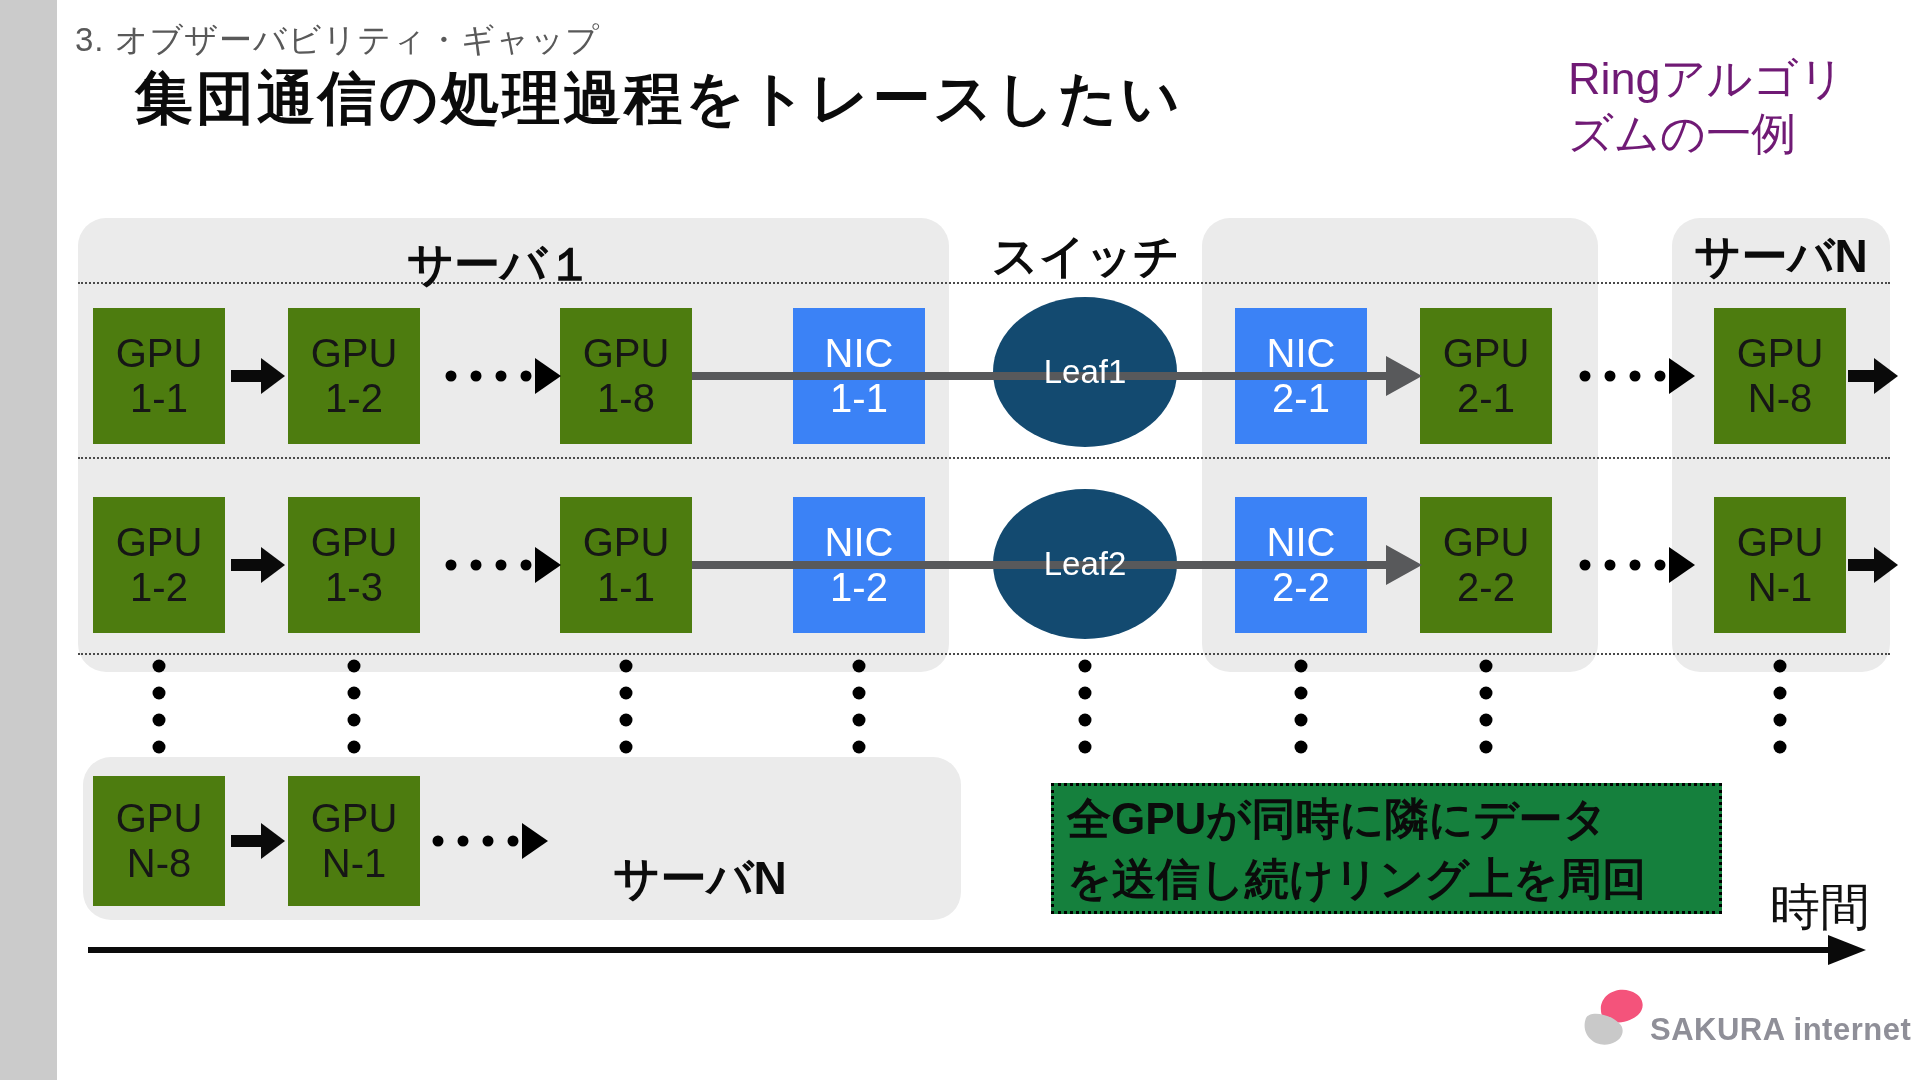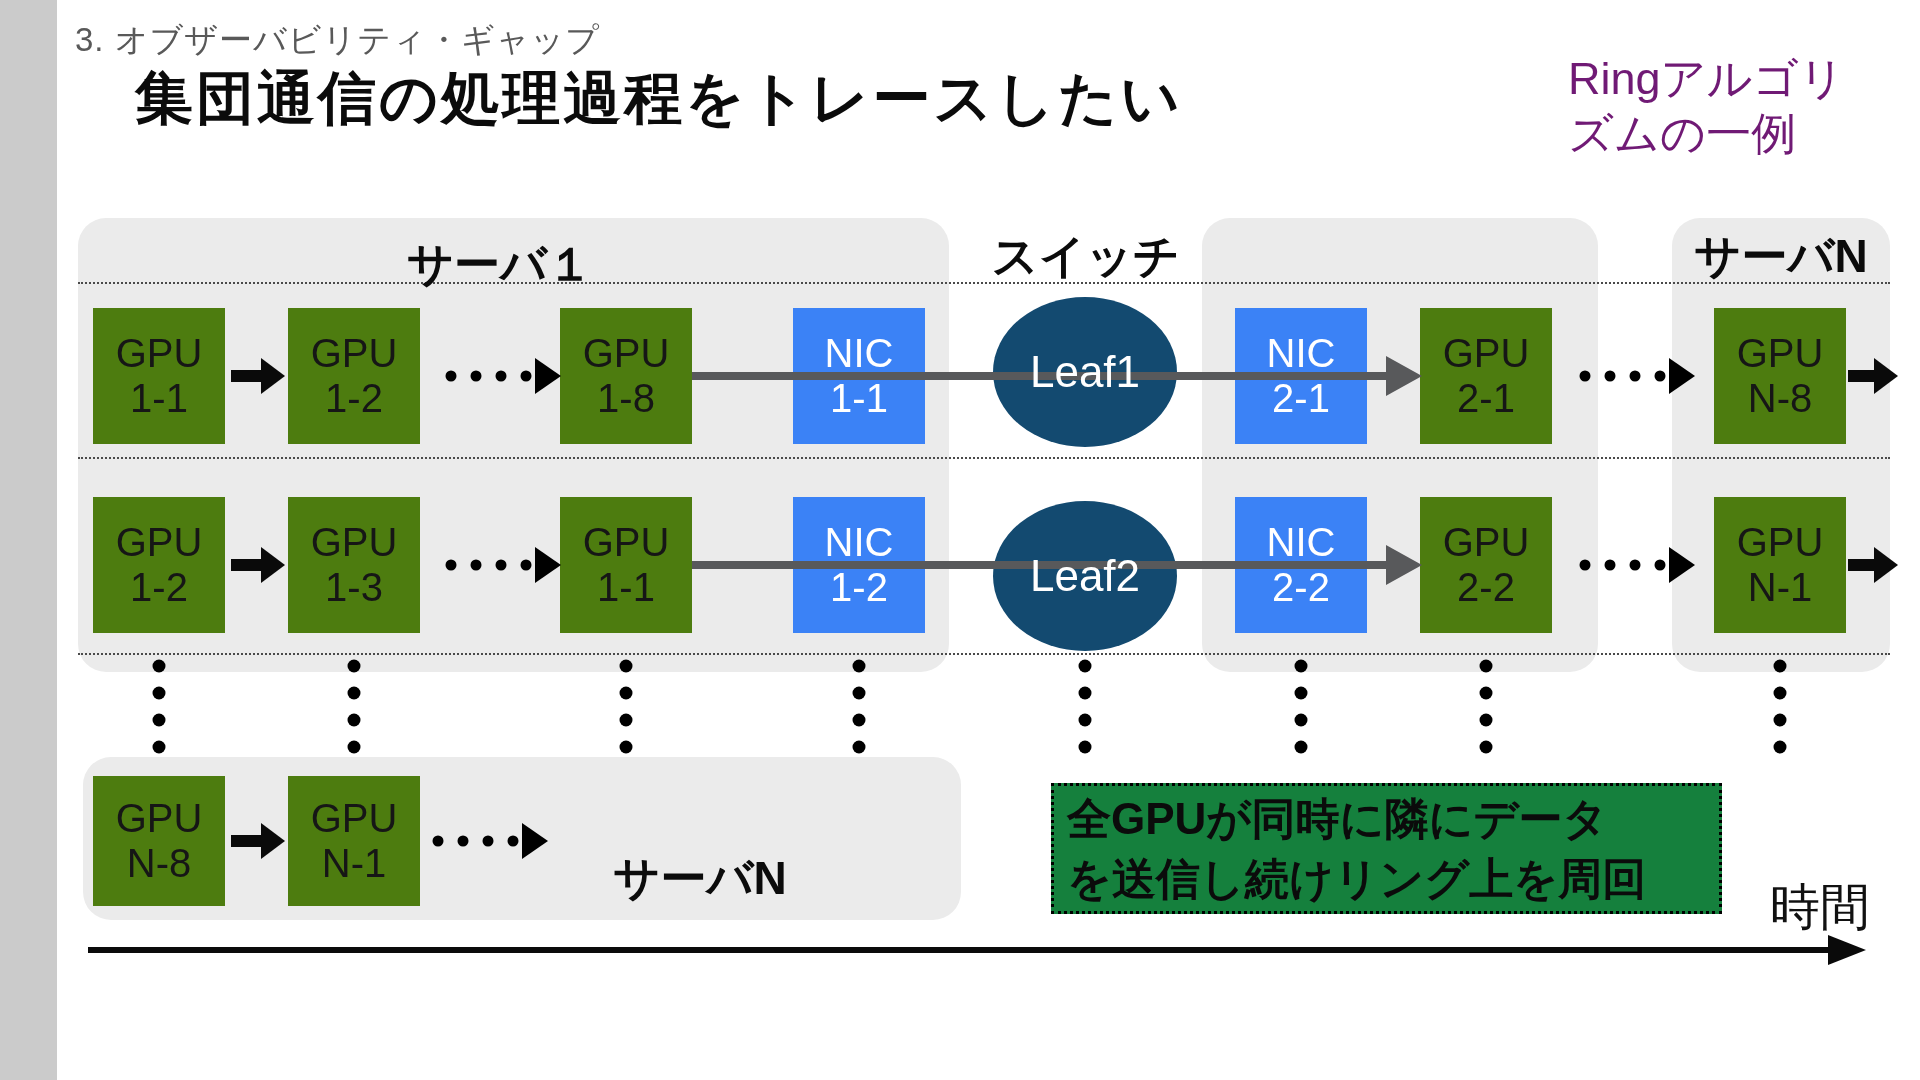--- a/index.html
+++ b/index.html
@@ -16,21 +16,21 @@
   #c-serverN{left:1672px;top:218px;width:218px;height:454px;}
   #c-bottom{left:83px;top:757px;width:878px;height:163px;}
   .glabel{font-size:46px;font-weight:bold;color:#0b0b0b;text-align:center;white-space:nowrap;z-index:2;}
   .dotline{left:78px;width:1812px;height:0;border-top:2px dotted #4a4a4a;z-index:1;}
   .node{width:132px;height:136px;display:flex;align-items:center;justify-content:center;text-align:center;}
   .node span{position:relative;z-index:4;font-size:40px;line-height:1.12;white-space:pre-line;}
   .gpu{background:#4d7c0f;color:#161616;}
   .nic{background:#3b82f6;color:#ffffff;}
   .leaf{width:184px;height:150px;border-radius:50%;background:#134a70;color:#fff;
         display:flex;align-items:center;justify-content:center;}
-  .leaf span{position:relative;z-index:4;font-size:44px;}
+  .leaf span{position:relative;z-index:4;font-size:33px;}
   .lineSvg{z-index:3;}
   #note-box{left:1051px;top:783px;width:671px;height:131px;border:3px dotted #000;background:#15803d;
             box-sizing:border-box;display:flex;align-items:center;}
   #note-box span{font-size:44px;font-weight:bold;color:#0b0b0b;line-height:1.35;padding-left:13px;white-space:pre-line;}
   #time-label{left:1770px;top:874px;font-size:50px;color:#111;white-space:nowrap;}
   #logo{left:1578px;top:982px;display:flex;align-items:flex-end;}
   #logo-text{font-size:31px;font-weight:600;color:#8f8f98;letter-spacing:0.5px;margin-left:-6px;margin-bottom:2px;white-space:nowrap;}
 </style>
 </head>
 <body>
@@ -136,21 +136,21 @@
 2-2</span>
       </div>
       <div class="abs node gpu" style="left: 1420px; top: 497px; width: 132px; height: 136px;">
         <span>GPU
 2-2</span>
       </div>
       <div class="abs node gpu" style="left: 1714px; top: 497px; width: 132px; height: 136px;">
         <span>GPU
 N-1</span>
       </div>
-      <div class="abs leaf" style="left: 993px; top: 501px; width: 184px; height: 150px;">
+      <div class="abs leaf" style="left: 993px; top: 489px; width: 184px; height: 150px;">
         <span>Leaf2</span>
       </div>
       <svg width="732" height="44" class="abs lineSvg" style="left: 692px; top: 543px;">
         <line x1="0" y1="22" x2="700" y2="22" stroke="#58595b" stroke-width="8"></line>
         <polygon points="694,2 694,42 730,22" fill="#58595b"></polygon>
       </svg>
       <svg width="54" height="40" class="abs lineSvg" style="left: 231px; top: 545px;">
         <rect x="0" y="14" width="32" height="12" fill="#0a0a0a"></rect>
         <polygon points="30,2 30,38 54,20" fill="#0a0a0a"></polygon>
       </svg>
@@ -244,13 +244,20 @@
   <div id="note-box" class="abs">
     <span>全GPUが同時に隣にデータ
 を送信し続けリング上を周回</span>
   </div>
   <div id="time-label" class="abs">時間</div>
   <svg class="abs" style="left:88px;top:932px;" width="1790" height="36">
     <line x1="0" y1="18" x2="1746" y2="18" stroke="#0a0a0a" stroke-width="6"></line>
     <polygon points="1740,3 1740,33 1778,18" fill="#0a0a0a"></polygon>
   </svg>
 
+  <div id="logo" class="abs">
+    <svg width="78" height="68" viewBox="0 0 78 68">
+      <path d="M24 34 C18 16 36 4 52 9 C66 13 68 26 60 33 C50 42 28 44 24 34 Z" fill="#f4537b"></path>
+      <path d="M8 36 C2 52 16 66 32 62 C45 59 48 47 41 41 C32 32 12 28 8 36 Z" fill="#c9c9c9"></path>
+    </svg>
+    <span id="logo-text">SAKURA internet</span>
+  </div>
 </div>
 
 </body></html>

